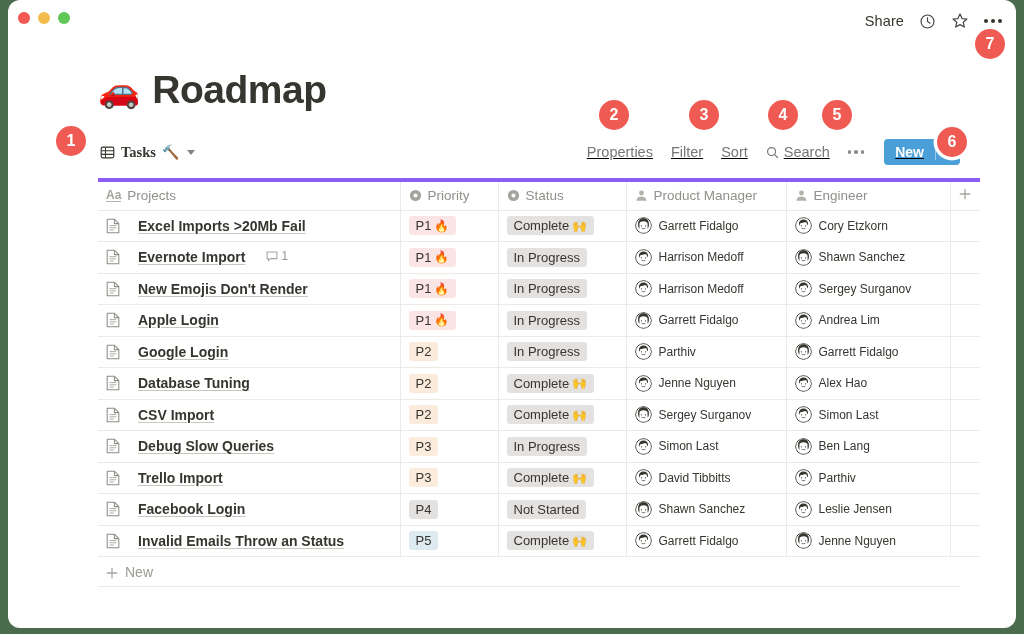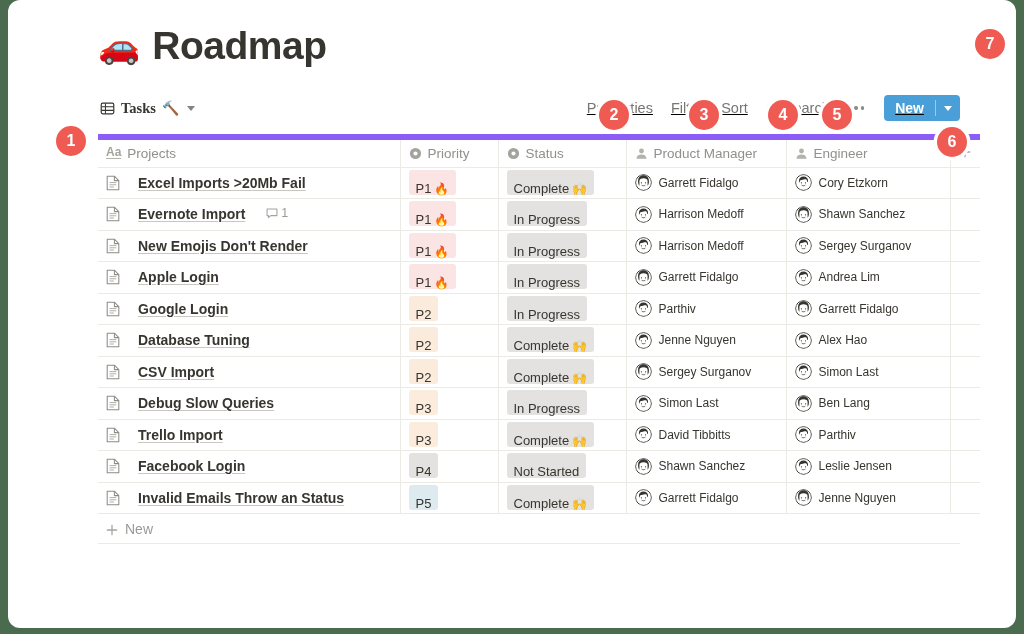--- a/index.html
+++ b/index.html
@@ -178,21 +178,21 @@
     text-align: left;
     height: 31.5px;
     padding: 0 8px;
     vertical-align: middle;
     font-size: 14px;
     color: #37352f;
     overflow: hidden;
     white-space: nowrap;
   }
   #db-table th {
-    border-top: 6px solid #8b5cf6;
+    border-top: 4px solid #8b5cf6;
     color: #91908c;
     font-weight: normal;
     font-size: 13.5px;
     height: 30px;
   }
   #db-table th:last-child,
   #db-table td:last-child { border-right: none; }
   .col-projects { width: 302px; }
   .col-priority { width: 98px; }
   .col-status   { width: 128px; }
@@ -220,22 +220,22 @@
     text-underline-offset: 2px;
     text-decoration-color: #c9c7c2;
   }
   .comment-chip {
     display: inline-flex; align-items: center; gap: 3px;
     color: #9b9a95; font-size: 12.5px; margin-left: 3px;
   }
   .bubble-icon { width: 12px; height: 11px; }
 
   .pill {
-    display: inline-flex; align-items: flex-end; gap: 3px;
-    height: 25px; padding: 0 7px;
+    display: inline-flex; align-items: center; gap: 3px;
+    height: 19px; padding: 0 7px;
     border-radius: 3px;
     font-size: 13px;
     color: #37352f;
     line-height: 1;
   }
   .pill .pill-emoji { font-size: 12px; }
 
   .person {
     display: flex; align-items: center; gap: 7px;
     font-size: 12px; color: #37352f;
@@ -271,20 +271,50 @@
     box-shadow: 0 0 0 3.5px #ffffff, 0 1px 3px rgba(0,0,0,.28);
     z-index: 40;
     font-family: "Liberation Sans", sans-serif;
   }
 </style>
 </head>
 <body>
 
 <div id="window-card">
 
+  <div id="titlebar">
+    <div class="traffic-lights">
+      <span class="light red"></span>
+      <span class="light yellow"></span>
+      <span class="light green"></span>
+    </div>
+
+    <div class="titlebar-right">
+      <span class="tb-text">Share</span>
+
+      <span class="tb-icon">
+        <svg width="17" height="17" viewBox="0 0 20 20" fill="none">
+          <circle cx="10" cy="10" r="7.6" stroke="#46443f" stroke-width="1.35"></circle>
+          <path d="M10 5.6V10l3 2" stroke="#46443f" stroke-width="1.35" stroke-linecap="round"></path>
+        </svg>
+      </span>
+
+      <span class="tb-icon">
+        <svg width="18" height="18" viewBox="0 0 20 20" fill="none">
+          <path d="M10 2.3l2.3 5.0 5.4.5-4.1 3.6 1.2 5.3L10 14.0 5.2 16.7l1.2-5.3L2.3 7.8l5.4-.5z" stroke="#46443f" stroke-width="1.35" stroke-linejoin="round"></path>
+        </svg>
+      </span>
+
+      <span class="tb-icon dots-icon">
+        <i></i>
+          <i></i>
+          <i></i>
+      </span>
+    </div>
+  </div>
 
   <div id="page-body">
 
     <div id="page-title-row">
       <span id="page-emoji">🚗</span>
       <span id="page-title">Roadmap</span>
     </div>
 
     <div id="view-toolbar">
 

